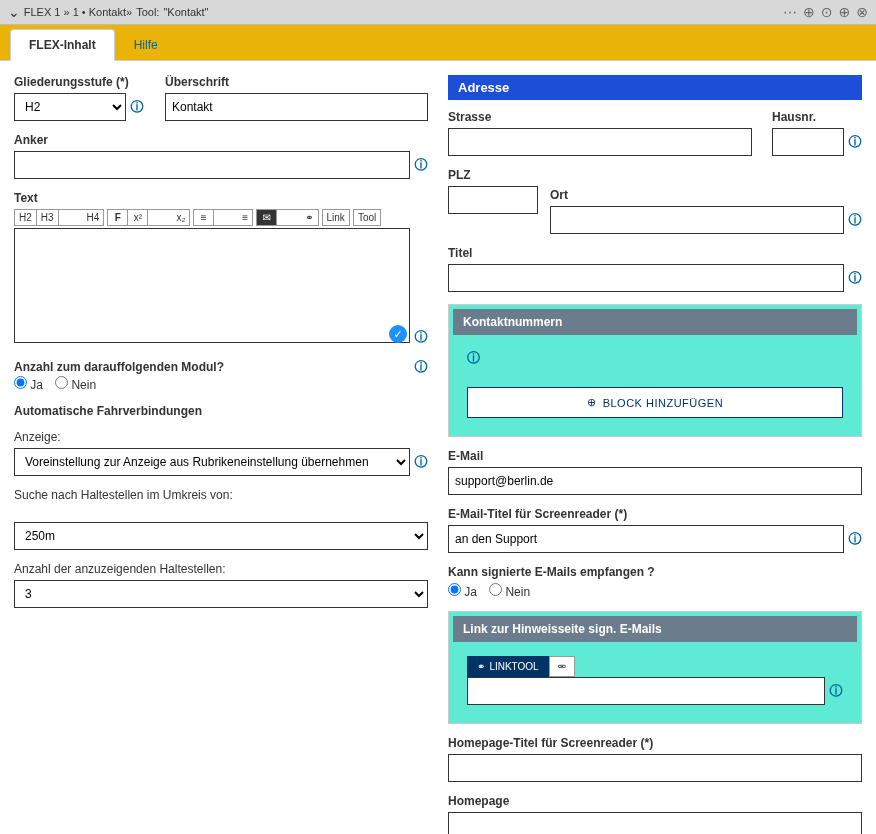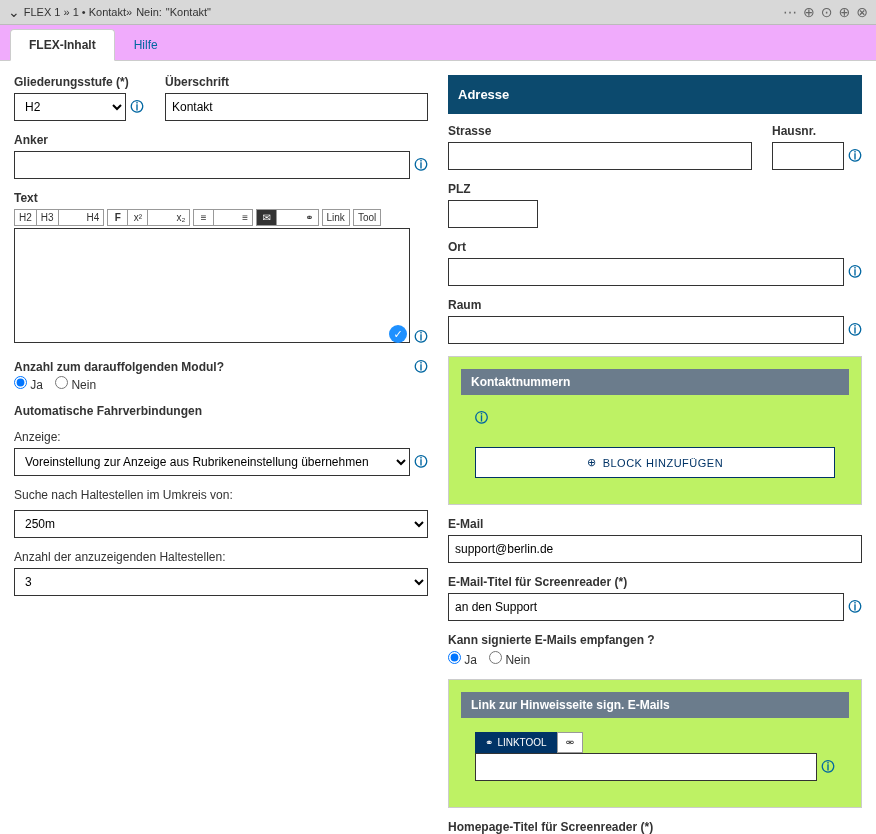--- a/index.html
+++ b/index.html
@@ -1,21 +1,21 @@
 <!DOCTYPE html>
 <html><head>
 <meta charset="utf-8">
 <style>
 * { box-sizing: border-box; margin: 0; padding: 0; }
 body { font-family: Arial, sans-serif; font-size: 12px; background: #f5f5f5; color: #333; width: 876px; }
 .header-bar { background: #d8d8d8; padding: 4px 8px; display: flex; justify-content: space-between; align-items: center; border-bottom: 1px solid #bbb; }
 .header-title { font-size: 11px; color: #333; display: flex; align-items: center; gap: 4px; }
 .header-icons { display: flex; gap: 6px; align-items: center; }
 .header-icons span { color: #666; cursor: pointer; font-size: 14px; }
-.tabs { display: flex; background: #f0abfc; border-bottom: 1px solid #ccc; padding: 4px 10px 0; }
+.tabs { display: flex; background: #eab308; border-bottom: 1px solid #ccc; padding: 4px 10px 0; }
 .tab { padding: 8px 18px; font-size: 12px; cursor: pointer; border: 1px solid transparent; border-bottom: none; }
 .tab.active { background: #fff; border: 1px solid #ccc; border-bottom: 1px solid #fff; border-radius: 4px 4px 0 0; font-weight: bold; margin-bottom: -1px; }
 .tab.inactive { color: #0066a1; }
 .content { display: flex; background: #fff; padding: 14px; gap: 20px; }
 .col-left { flex: 1; }
 .col-right { flex: 1; }
 .field-group { margin-bottom: 12px; }
 .label { font-weight: bold; font-size: 12px; margin-bottom: 4px; display: block; }
 input[type=text], select { width: 100%; padding: 5px 6px; border: 1px solid #333; font-size: 12px; height: 28px; }
 select { background: #fff; }
@@ -23,50 +23,50 @@
 .info-icon { color: #0066a1; font-size: 13px; font-weight: bold; flex-shrink: 0; width: 14px; text-align: center; }
 .toolbar { display: flex; gap: 3px; margin-bottom: 2px; }
 .tb-btn { border: 1px solid #999; background: #fff; padding: 2px 4px; font-size: 10px; cursor: pointer; min-width: 20px; text-align: center; }
 .tb-btn.dark { background: #333; color: #fff; }
 .tb-group { display: flex; }
 .tb-group .tb-btn { border-right: none; }
 .tb-group .tb-btn:last-child { border-right: 1px solid #999; padding-left: 28px; }
 .richtext-wrap { position: relative; }
 .check-circle { position: absolute; bottom: 3px; right: 3px; width: 18px; height: 18px; background: #1e90ff; border-radius: 50%; display: flex; align-items: center; justify-content: center; color: #fff; font-size: 11px; }
 .radio-group { display: flex; gap: 12px; align-items: center; }
-.section-header { background: #0c4a6e; color: #fff; padding: 12px 10px; font-weight: bold; font-size: 13px; margin-bottom: 10px; }
+.section-header { background: #1d4ed8; color: #fff; padding: 5px 10px; font-weight: bold; font-size: 13px; margin-bottom: 10px; }
 .nested-header { background: #6b7c8c; color: #fff; padding: 6px 10px; font-weight: bold; font-size: 12px; border-radius: 0; }
 .add-block-btn { width: 100%; background: #fff; border: 1px solid #003366; color: #003366; padding: 8px; cursor: pointer; font-size: 11px; letter-spacing: 0.5px; display: flex; align-items: center; justify-content: center; gap: 6px; }
 .linktool-bar { display: flex; }
 .linktool-btn { background: #003366; color: #fff; padding: 4px 10px; font-size: 10px; display: flex; align-items: center; gap: 4px; }
 .linktool-clear { background: #fff; border: 1px solid #999; padding: 4px 8px; font-size: 10px; }
 .dropdown-select { appearance: menulist; }
 .gld-row { display: flex; gap: 21px; }
 .gld-row > div:first-child { width: 130px; }
 .gld-row > div:last-child { flex: 1; }
 .addr-row1 { display: flex; gap: 20px; }
 .addr-row1 > div:first-child { flex: 1; }
 .addr-row1 > div:last-child { width: 90px; }
-.addr-row2 { display: flex; gap: 12px; flex-direction: column; }
+.addr-row2 { display: flex; gap: 12px; }
 .addr-row2 > div:first-child { width: 90px; }
-.addr-row2 > div:last-child { flex: 1; }
+.addr-row2 > div:last-child { flex: 1; margin-top: 20px; }
 .with-info { display: flex; align-items: center; gap: 4px; }
 .with-info > *:first-child { flex: 1; }
 .chevron-icon { font-size: 14px; color: #333; }
-.kontakt-panel { background: #bef264; border: 1px solid #ccc; padding: 12px; }
+.kontakt-panel { background: #5eead4; border: 1px solid #ccc; padding: 4px; }
 .kontakt-inner { padding: 14px; }
 </style>
 </head>
 <body>
 
 <div class="header-bar">
   <div class="header-title">
     <span class="chevron-icon">⌄</span>
     <span>FLEX 1 »  1 • Kontakt»</span>
-    <span>Nein:</span>
+    <span>Tool:</span>
     <span>"Kontakt"</span>
   </div>
   <div class="header-icons">
     <span>⋯</span>
     <span>⊕</span>
     <span>⊙</span>
     <span>⊕</span>
     <span>⊗</span>
   </div>
 </div>
@@ -154,21 +154,21 @@
     <div class="field-group">
       <span>Anzeige:</span>
       <div class="with-info" style="margin-top:4px">
         <select class="dropdown-select"><option>Voreinstellung zur Anzeige aus Rubrikeneinstellung übernehmen</option></select>
         <span class="info-icon">ⓘ</span>
       </div>
     </div>
 
     <div class="field-group">
       <span>Suche nach Haltestellen im Umkreis von:</span>
-      <select class="dropdown-select" style="margin-top:8px"><option>250m</option></select>
+      <select class="dropdown-select" style="margin-top:20px"><option>250m</option></select>
     </div>
 
     <div class="field-group">
       <span>Anzahl der anzuzeigenden Haltestellen:</span>
       <select class="dropdown-select" style="margin-top:4px"><option>3</option></select>
     </div>
   </div>
 
   <div class="col-right">
     <div class="section-header">Adresse</div>
@@ -195,21 +195,21 @@
       <div>
         <span class="label">Ort</span>
         <div class="with-info">
           <input type="text" style="">
           <span class="info-icon">ⓘ</span>
         </div>
       </div>
     </div>
 
     <div class="field-group">
-      <span class="label">Raum</span>
+      <span class="label">Titel</span>
       <div class="with-info">
         <input type="text" style="">
         <span class="info-icon">ⓘ</span>
       </div>
     </div>
 
     <div class="kontakt-panel field-group">
       <div class="nested-header">Kontaktnummern</div>
       <div class="kontakt-inner">
         <span class="info-icon">ⓘ</span>

